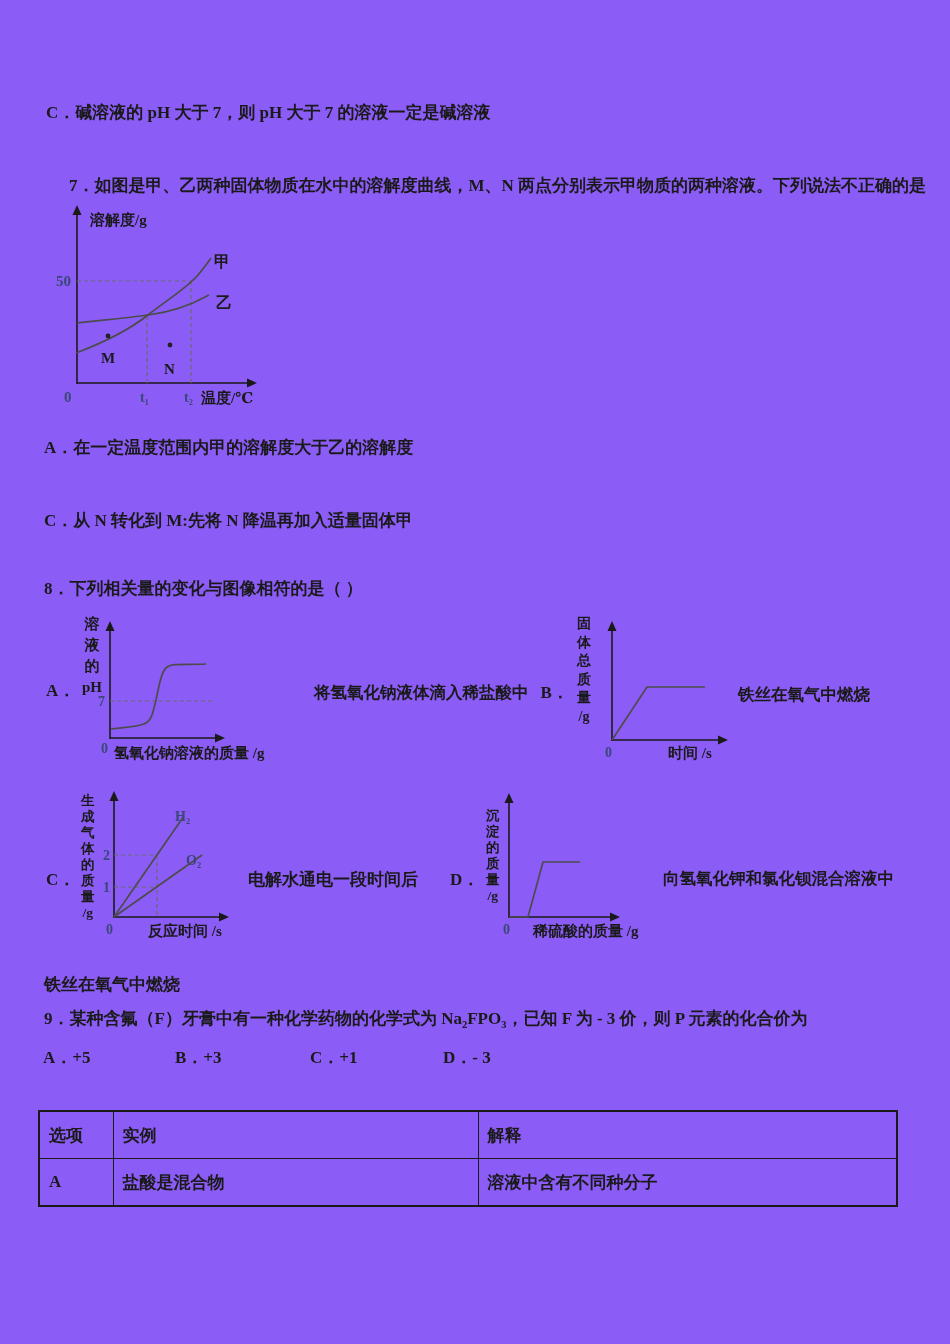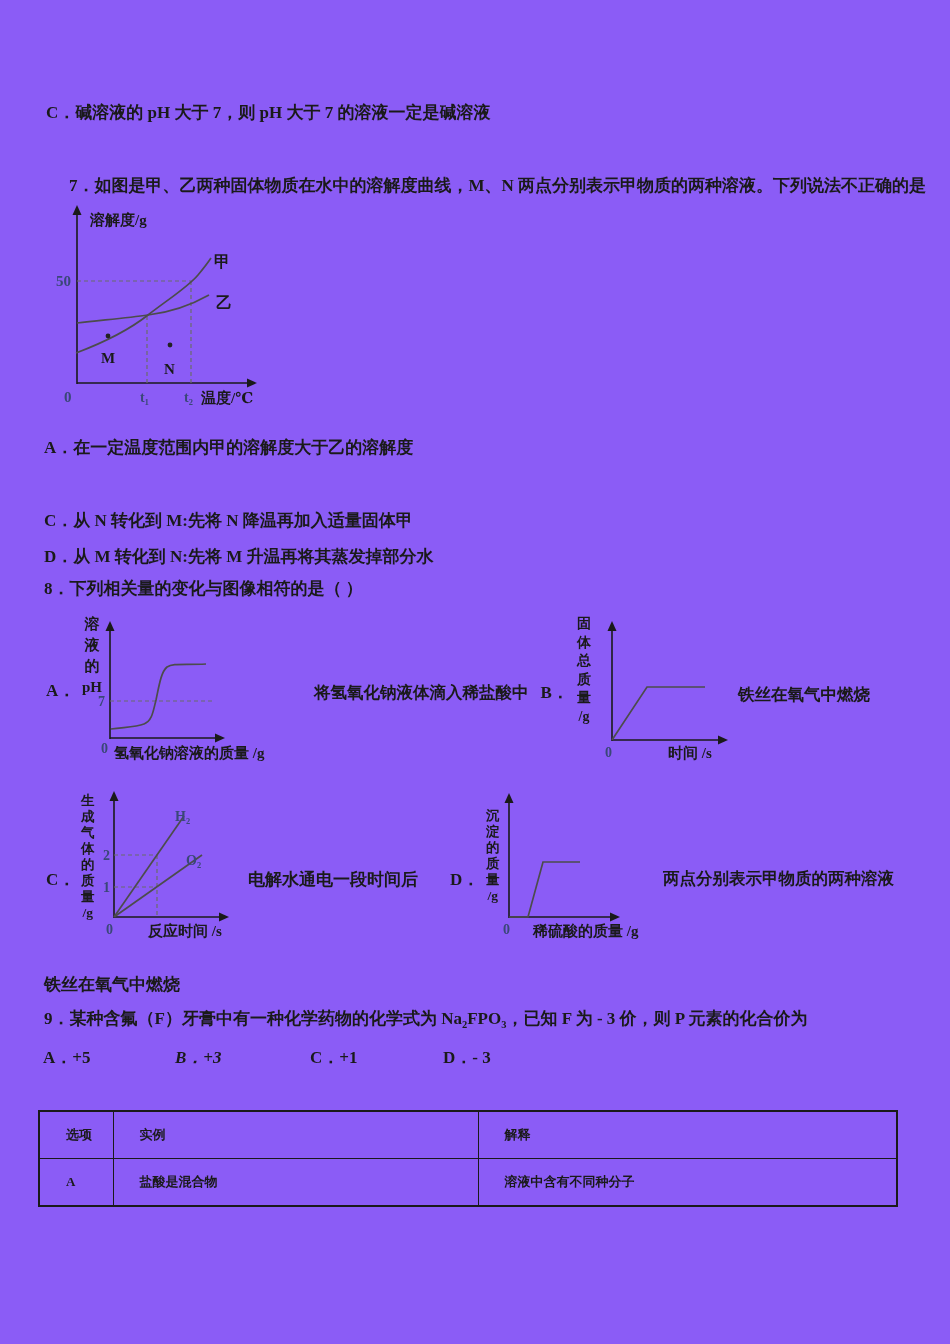--- a/index.html
+++ b/index.html
@@ -15,21 +15,21 @@
   svg text{font-weight:600;}
   .axis{stroke:#1a1a1a;stroke-width:1.6;fill:none;}
   .arrow{fill:#1a1a1a;stroke:none;}
   .curve{fill:none;stroke:#4c4c4c;stroke-width:1.7;}
   .dash{stroke:#6b6b6b;stroke-width:1.2;stroke-dasharray:4 3;fill:none;}
   .digit{fill:#3a4778;}
   .czh{fill:#1a1a1a;}
   .dot{fill:#222222;stroke:none;}
   .cap{font-size:17px;font-weight:600;white-space:nowrap;}
   table.q10t{border-collapse:collapse;width:858px;border:2.5px solid #1a1a1a;table-layout:fixed;}
-  table.q10t th,table.q10t td{border:1.5px solid #1a1a1a;height:46px;vertical-align:middle;text-align:left;padding:0 4px 0 26px;font-size:13px;font-weight:600;}
+  table.q10t th,table.q10t td{border:1.5px solid #1a1a1a;height:46px;vertical-align:middle;text-align:left;padding:0 4px 0 9px;font-size:17px;font-weight:600;}
 </style>
 </head>
 <body>
 
 <div class="page">
 
   <div class="abs tline" style="left:46px;top:101px;">
     <span>C．</span><span>碱溶液的 pH 大于 7，则 pH 大于 7 的溶液一定是碱溶液</span>
   </div>
 
@@ -59,23 +59,20 @@
       <text x="139" y="199" font-size="14" class="digit">t₂</text>
       <text x="156" y="200" font-size="15" class="czh">温度/℃</text>
     </svg>
   </div>
 
   <div class="abs tline" style="left:44px;top:436px;">
     <span>A．</span><span>在一定温度范围内甲的溶解度大于乙的溶解度</span>
   </div>
   <div class="abs tline" style="left:44px;top:509px;">
     <span>C．</span><span>从 N 转化到 M:先将 N 降温再加入适量固体甲</span>
-  </div>
-  <div class="abs tline" style="left:44px;top:545px;">
-    <span>D．</span><span>从 M 转化到 N:先将 M 升温再将其蒸发掉部分水</span>
   </div>
 
   <div class="abs tline" style="left:44px;top:577px;">8．下列相关量的变化与图像相符的是（  ）</div>
 
   <div class="abs tline" style="left:46px;top:679px;">A．</div>
   <div class="abs" style="left:78px;top:612px;width:250px;height:165px;">
     <div class="abs vlabel" style="left:4px;top:2px;font-size:15px;line-height:21px;">溶
 液
 的
 pH</div>
@@ -154,30 +151,30 @@
     <svg class="abs" style="left:0;top:0;" width="180" height="160" viewBox="0 0 180 160">
       <line class="axis" x1="24" y1="10" x2="24" y2="128"></line>
       <path class="arrow" d="M24,3 L19.5,13 L28.5,13 Z"></path>
       <line class="axis" x1="24" y1="127" x2="128" y2="127"></line>
       <path class="arrow" d="M135,127 L125,122.5 L125,131.5 Z"></path>
       <path class="curve" d="M24,127 L43,127 L58,72 L95,72"></path>
       <text x="18" y="144" font-size="14" class="digit">0</text>
       <text x="48" y="146" font-size="15" class="czh">稀硫酸的质量 /g</text>
     </svg>
   </div>
-  <div class="abs cap" style="left:663px;top:868px;font-size:16.5px;">两点分别表示甲物质的两种溶液</div>
+  <div class="abs cap" style="left:663px;top:868px;font-size:16.5px;">向氢氧化钾和氯化钡混合溶液中</div>
 
   <div class="abs tline bold" style="left:44px;top:973px;">铁丝在氧气中燃烧</div>
 
   <div class="abs tline" style="left:44px;top:1007px;">
     <span>9．某种含氟（F）牙膏中有一种化学药物的化学式为 Na</span><sub>2</sub><span>FPO</span><sub>3</sub><span>，已知 F 为 - 3 价，则 P 元素的化合价为</span>
   </div>
   <div class="abs tline" style="left:43px;top:1046px;display:flex;">
     <span style="width:132px;"><span>A．</span><span>+5</span></span>
-    <span style="width:135px;font-style:italic;"><span>B．</span><span>+3</span></span>
+    <span style="width:135px;"><span>B．</span><span>+3</span></span>
     <span style="width:133px;"><span>C．</span><span>+1</span></span>
     <span><span>D．</span><span>- 3</span></span>
   </div>
 
   <div class="abs" style="left:38px;top:1110px;">
     <table class="q10t">
       <colgroup>
           <col style="width:74px;">
           <col style="width:365px;">
           <col style="width:419px;">

